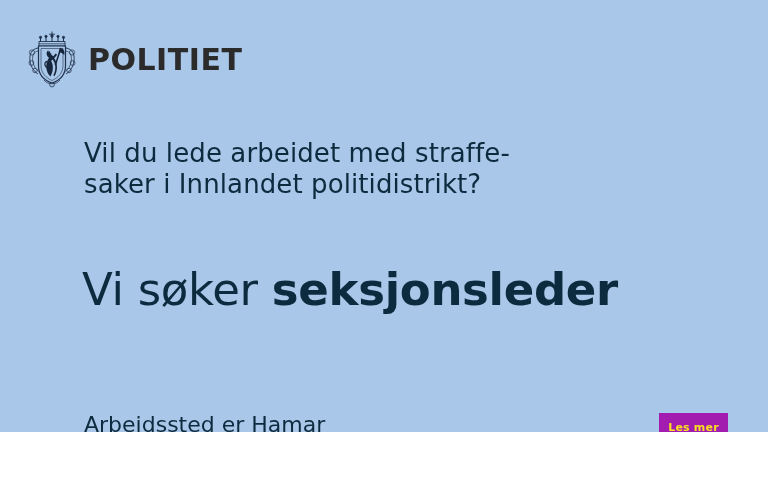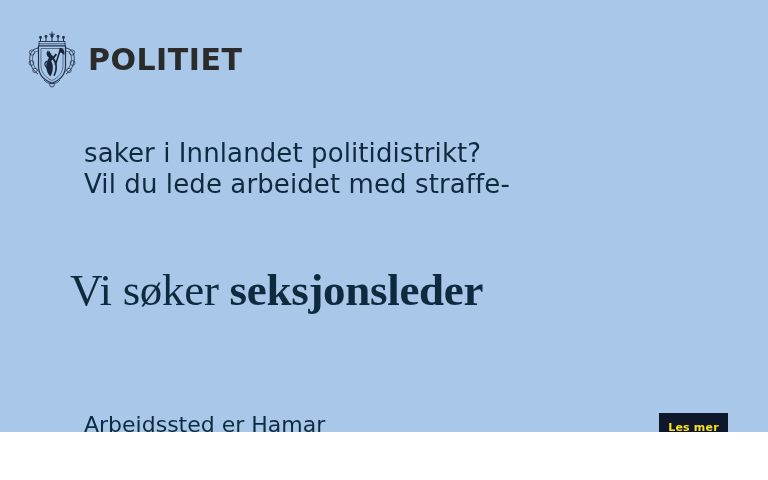--- a/index.html
+++ b/index.html
@@ -57,28 +57,27 @@
     letter-spacing: 0.1px;
   }
   #lead-question .line {
     display: block;
     white-space: nowrap;
   }
 
   
   #headline {
     position: absolute;
-    left: 70px;
+    left: 82px;
     top: 264px;
     font-size: 45px;
     line-height: 52px;
     color: #0d2b3e;
     white-space: nowrap;
     letter-spacing: -0.3px;
-    font-family: Liberation Serif, serif;
   }
   #headline .reg { font-weight: 400; }
   #headline .bold { font-weight: 700; }
 
   
   #location-line {
     position: absolute;
     left: 84px;
     top: 414px;
     font-size: 22px;
@@ -88,21 +87,21 @@
     white-space: nowrap;
   }
 
   
   #cta-button {
     position: absolute;
     left: 659px;
     top: 413px;
     width: 69px;
     height: 28px;
-    background: #0f172a;
+    background: #a21caf;
     border: none;
     padding: 0;
     display: flex;
     align-items: center;
     justify-content: center;
     cursor: pointer;
   }
   #cta-button-label {
     font-family: "DejaVu Sans", "Liberation Sans", sans-serif;
     font-size: 11px;
@@ -180,22 +179,22 @@
 
       <g>
         <rect x="31.2" y="18.5" width="1.5" height="17" fill="#16263c" transform="rotate(18 32 27)"></rect>
         <path d="M33 18.5 C36.8 18.2 39.2 20.6 39.4 24.2 C37.6 23.0 35.2 22.6 33.2 23.3 Z" fill="#16263c" transform="rotate(18 36 21)"></path>
       </g>
     </svg>
     <div id="wordmark">POLITIET</div>
   </div>
 
   <div id="lead-question">
+    <span class="line">Vil du lede arbeidet med straffe-</span>
     <span class="line">saker i Innlandet politidistrikt?</span>
-    <span class="line">Vil du lede arbeidet med straffe-</span>
   </div>
 
   <div id="headline"><span class="reg">Vi søker </span><span class="bold">seksjonsleder</span></div>
 
   <div id="location-line">Arbeidssted er Hamar</div>
 
   <div id="cta-button">
     <span id="cta-button-label">Les mer</span>
   </div>
 

